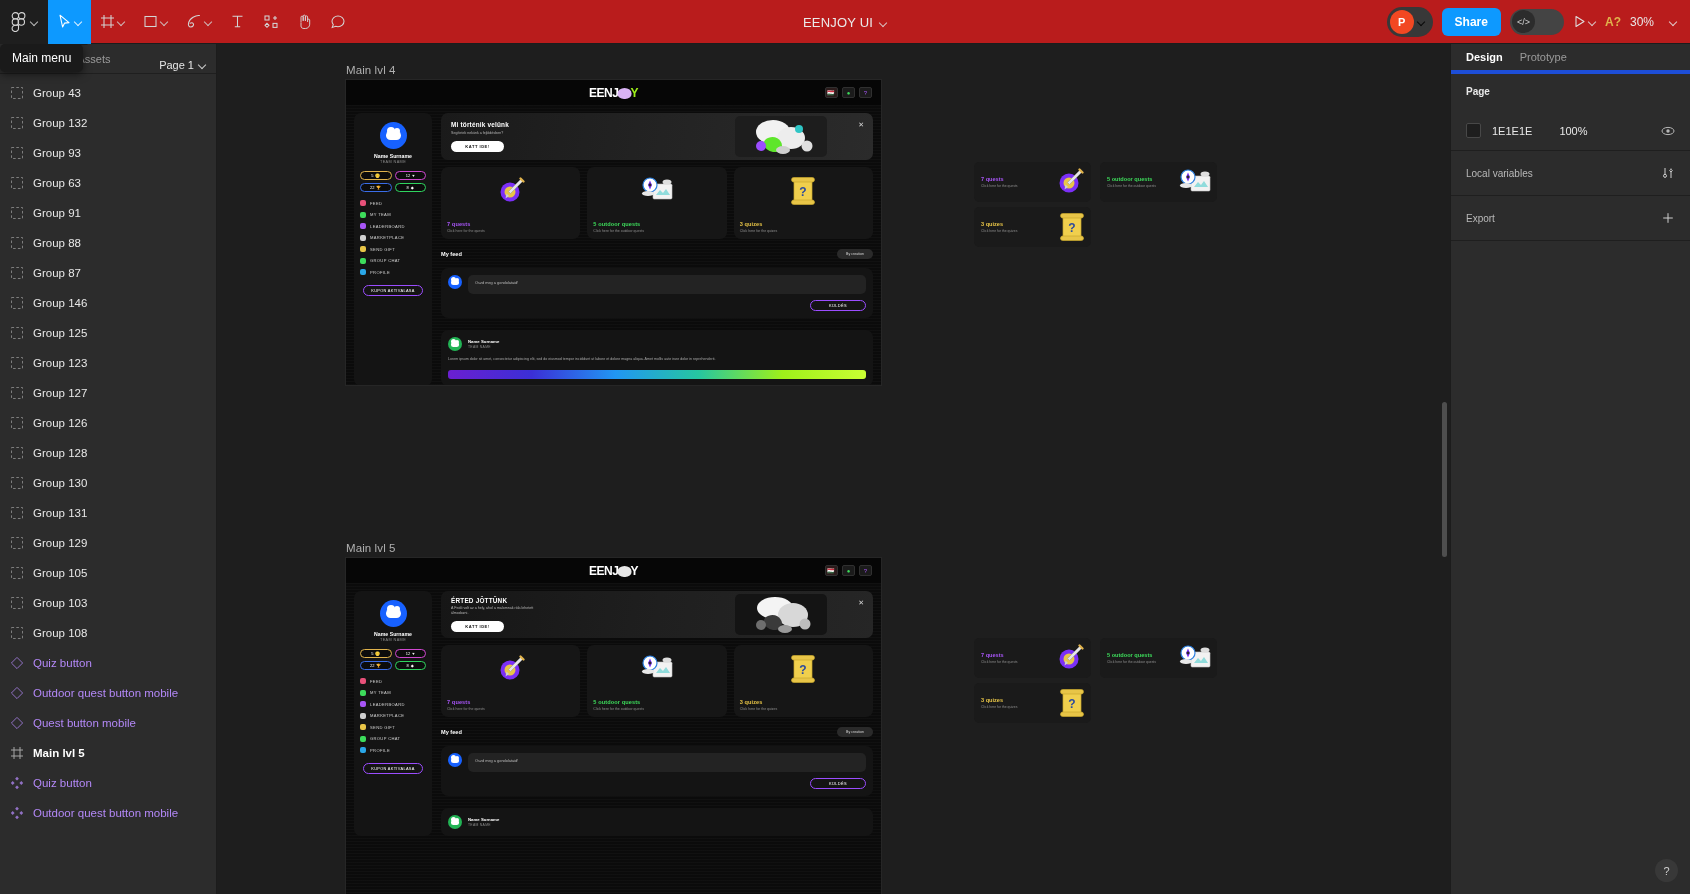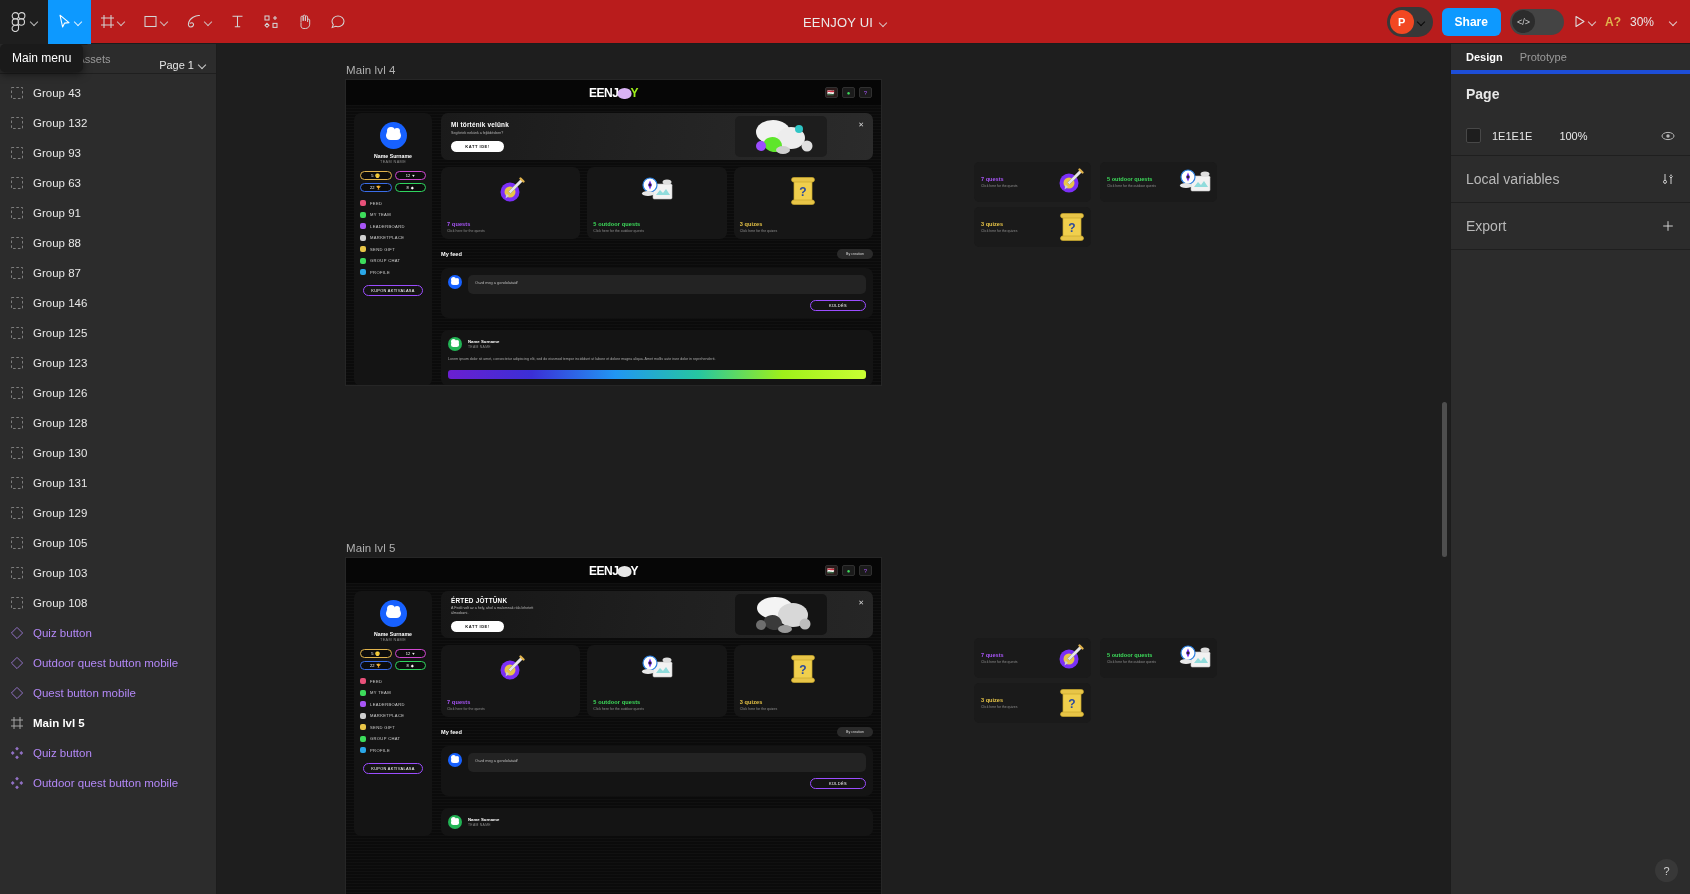--- a/index.html
+++ b/index.html
@@ -279,21 +279,21 @@
     display: flex; flex-direction: column; border-left: 1px solid #1c1c1c;
     position: relative;
   }
   .rp-tabs {
     height: 30px; display: flex; align-items: center; gap: 17px;
     padding: 0 15px; border-bottom: 4px solid #1d4ed8; flex: 0 0 30px;
   }
   .rp-tab { font-size: 11px; color: #9b9b9b; cursor: pointer; }
   .rp-tab.active { color: #fff; font-weight: 700; }
   .rp-sec { padding: 12px 15px; border-bottom: 1px solid #1f1f1f; }
-  .rp-sec-title { font-size: 14px; color: #e8e8e8; font-weight: 700; }
+  .rp-sec-title { font-size: 10px; color: #e8e8e8; font-weight: 700; }
   .rp-row { display: flex; align-items: center; gap: 11px; margin-top: 26px; }
   .swatch {
     width: 15px; height: 15px; border-radius: 2px; border: 1px solid #484848;
     flex: 0 0 15px; cursor: pointer;
   }
   .rp-val { font-size: 11px; color: #e8e8e8; cursor: pointer; }
   .rp-pct { font-size: 11px; color: #e8e8e8; margin-left: 16px; cursor: pointer; }
   .rp-eye { margin-left: auto; cursor: pointer; opacity: .85; }
   .rp-sec.flexy { display: flex; align-items: center; padding: 15px; }
   .rp-sec.flexy .rp-sec-title { color: #b9b9b9; font-weight: 400; }
@@ -523,20 +523,30 @@
           </div>
           <div class="layer ">
             <span class="licon">
               <svg width="14" height="14" viewBox="0 0 14 14">
                 <g stroke="#9a9a9a" stroke-width="1" fill="none" stroke-dasharray="2.6 2.2">
                   <rect x="1.5" y="1.5" width="11" height="11"></rect>
                 </g>
               </svg>
             </span>
             <span>Group 123</span>
+          </div>
+          <div class="layer ">
+            <span class="licon">
+              <svg width="14" height="14" viewBox="0 0 14 14">
+                <g stroke="#9a9a9a" stroke-width="1" fill="none" stroke-dasharray="2.6 2.2">
+                  <rect x="1.5" y="1.5" width="11" height="11"></rect>
+                </g>
+              </svg>
+            </span>
+            <span>Group 127</span>
           </div>
           <div class="layer ">
             <span class="licon">
               <svg width="14" height="14" viewBox="0 0 14 14">
                 <g stroke="#9a9a9a" stroke-width="1" fill="none" stroke-dasharray="2.6 2.2">
                   <rect x="1.5" y="1.5" width="11" height="11"></rect>
                 </g>
               </svg>
             </span>
             <span>Group 126</span>

